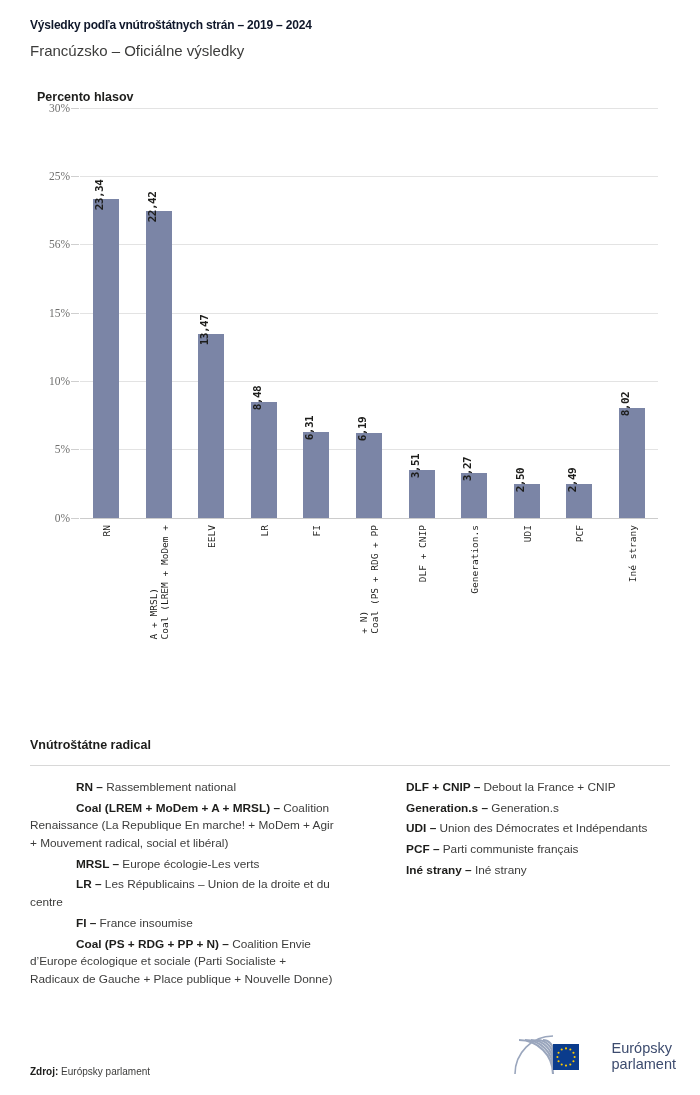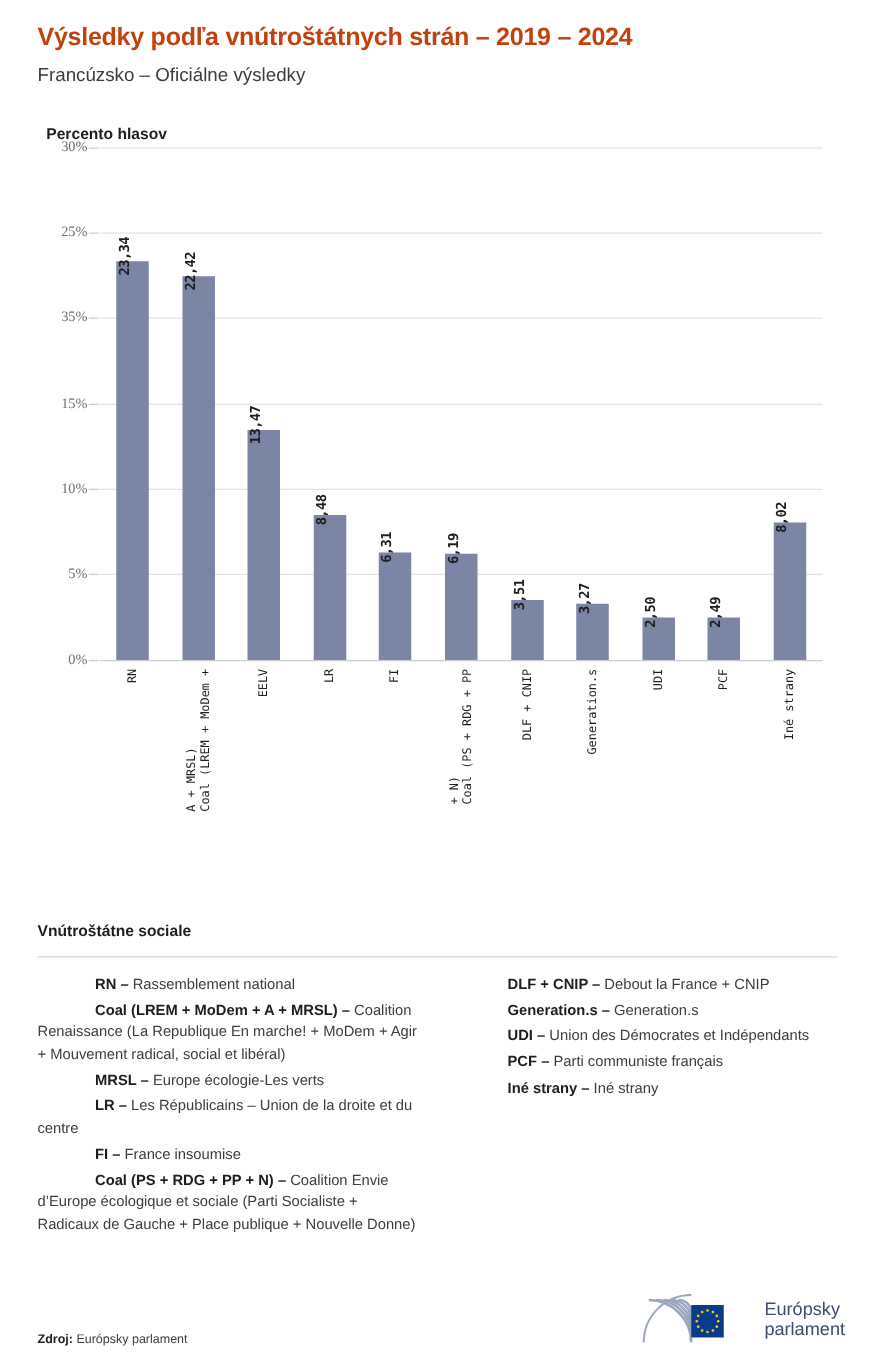--- a/index.html
+++ b/index.html
@@ -11,24 +11,24 @@
     width: 700px; height: 1095px;
     font-family: "Liberation Sans", sans-serif;
     color: #1d1d1b;
     position: relative;
     overflow: hidden;
   }
 
   
   .header { padding: 18px 30px 0 30px; }
   .chart-title {
-    font-size: 20px;
+    font-size: 12px;
     font-weight: bold;
     letter-spacing: -0.2px;
-    color: #c2410c;
+    color: #0f172a;
     line-height: 1.25;
   }
   .chart-subtitle {
     font-size: 15px;
     font-weight: normal;
     color: #3c3c3b;
     margin-top: 9px;
     line-height: 1.25;
   }
   .axis-caption {
@@ -212,21 +212,21 @@
         <div class="tickmark" style="top: 341.667px;"></div>
         <div class="ytick" style="top: 341.667px;">5%</div>
         <div class="gridline" style="top: 273.333px;"></div>
         <div class="tickmark" style="top: 273.333px;"></div>
         <div class="ytick" style="top: 273.333px;">10%</div>
         <div class="gridline" style="top: 205px;"></div>
         <div class="tickmark" style="top: 205px;"></div>
         <div class="ytick" style="top: 205px;">15%</div>
         <div class="gridline" style="top: 136.667px;"></div>
         <div class="tickmark" style="top: 136.667px;"></div>
-        <div class="ytick" style="top: 136.667px;">35%</div>
+        <div class="ytick" style="top: 136.667px;">56%</div>
         <div class="gridline" style="top: 68.3333px;"></div>
         <div class="tickmark" style="top: 68.3333px;"></div>
         <div class="ytick" style="top: 68.3333px;">25%</div>
         <div class="gridline" style="top: 0px;"></div>
         <div class="tickmark" style="top: 0px;"></div>
         <div class="ytick" style="top: 0px;">30%</div>
       </div>
     <div class="bars" id="bars">
         <div class="bar-slot" style="left: 0px; width: 52.5455px;">
           <div class="bar" style="height: 318.98px; background: rgb(123, 133, 166);">
@@ -316,21 +316,21 @@
           </div>
           <div class="bar-cat-holder">
             <div class="bar-cat-line">Iné strany</div>
           </div>
         </div>
       </div>
   </div>
 </div>
 
 <div class="legend">
-  <div class="legend-title">Vnútroštátne sociale</div>
+  <div class="legend-title">Vnútroštátne radical</div>
   <div class="legend-rule"></div>
   <div class="legend-cols">
     <div class="legend-col" id="legend-left">
         <div class="legend-entry"><b>RN –</b><span> Rassemblement national</span></div>
         <div class="legend-entry"><b>Coal (LREM + MoDem + A + MRSL) –</b><span> Coalition Renaissance (La Republique En marche! + MoDem + Agir + Mouvement radical, social et libéral)</span></div>
         <div class="legend-entry"><b>MRSL –</b><span> Europe écologie-Les verts</span></div>
         <div class="legend-entry"><b>LR –</b><span> Les Républicains – Union de la droite et du centre</span></div>
         <div class="legend-entry"><b>FI –</b><span> France insoumise</span></div>
         <div class="legend-entry"><b>Coal (PS + RDG + PP + N) –</b><span> Coalition Envie d’Europe écologique et sociale (Parti Socialiste + Radicaux de Gauche + Place publique + Nouvelle Donne)</span></div>
       </div>

